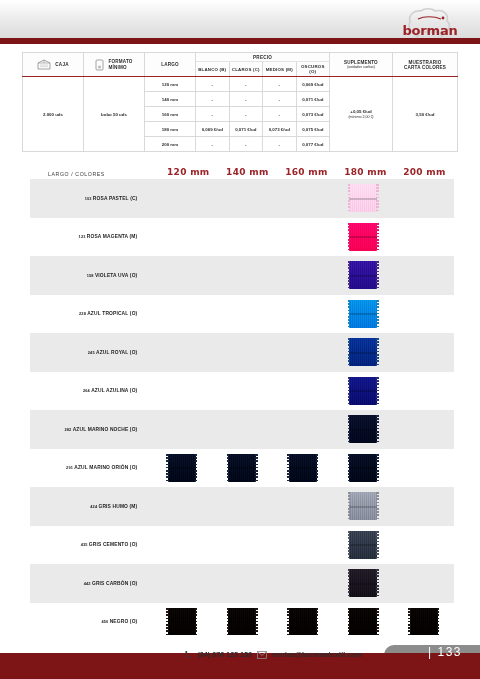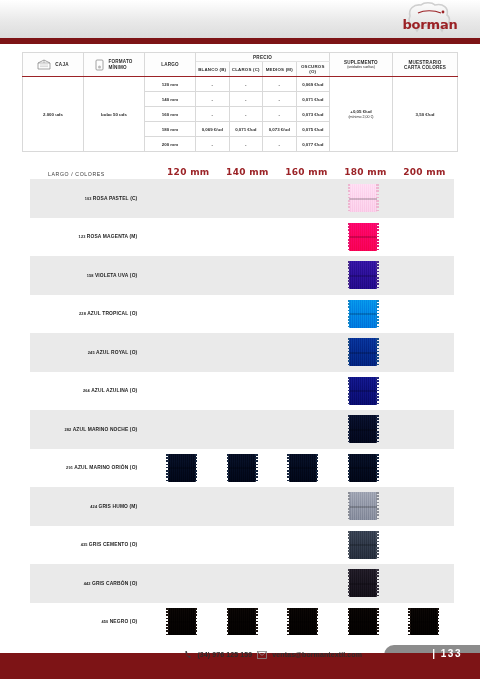--- a/index.html
+++ b/index.html
@@ -13,21 +13,21 @@
   
   .header-band{
     position:absolute;left:0;top:0;width:480px;height:38px;
     background:linear-gradient(180deg,#ffffff 0%,#e9e9e9 55%,#dcdcdc 100%);
   }
   .header-rule{
     position:absolute;left:0;top:38px;width:480px;height:6px;
     background:#7d1416;
   }
   .logo{
-    position:absolute;right:18px;top:0;width:66px;height:34px;
+    position:absolute;right:18px;top:6px;width:66px;height:34px;
   }
   .logo svg{display:block;}
   .logo-word{
     position:absolute;left:2px;top:17px;width:64px;
     text-align:center;
     font-family:"DejaVu Sans", sans-serif;
     font-weight:bold;font-size:13px;color:#9b2226;letter-spacing:-.2px;
   }
 
   
@@ -143,21 +143,21 @@
     border-top-right-radius:12px;
   }
   .footer-contact{
     position:absolute;right:118px;bottom:20px;
     display:flex;align-items:center;gap:5px;
     font-size:7px;color:#2b2b2b;font-weight:bold;
     letter-spacing:.1px;
   }
   .footer-page{
     position:absolute;right:18px;bottom:20px;
-    font-size:10px;color:#ffffff;font-weight:bold;letter-spacing:1.5px;
+    font-size:12px;color:#ffffff;font-weight:normal;letter-spacing:1.5px;
   }
   .fi{display:inline-block;vertical-align:middle;}
 </style>
 </head>
 <body>
 
 <div class="header-band"></div>
 <div class="header-rule"></div>
 
 <div class="logo">

